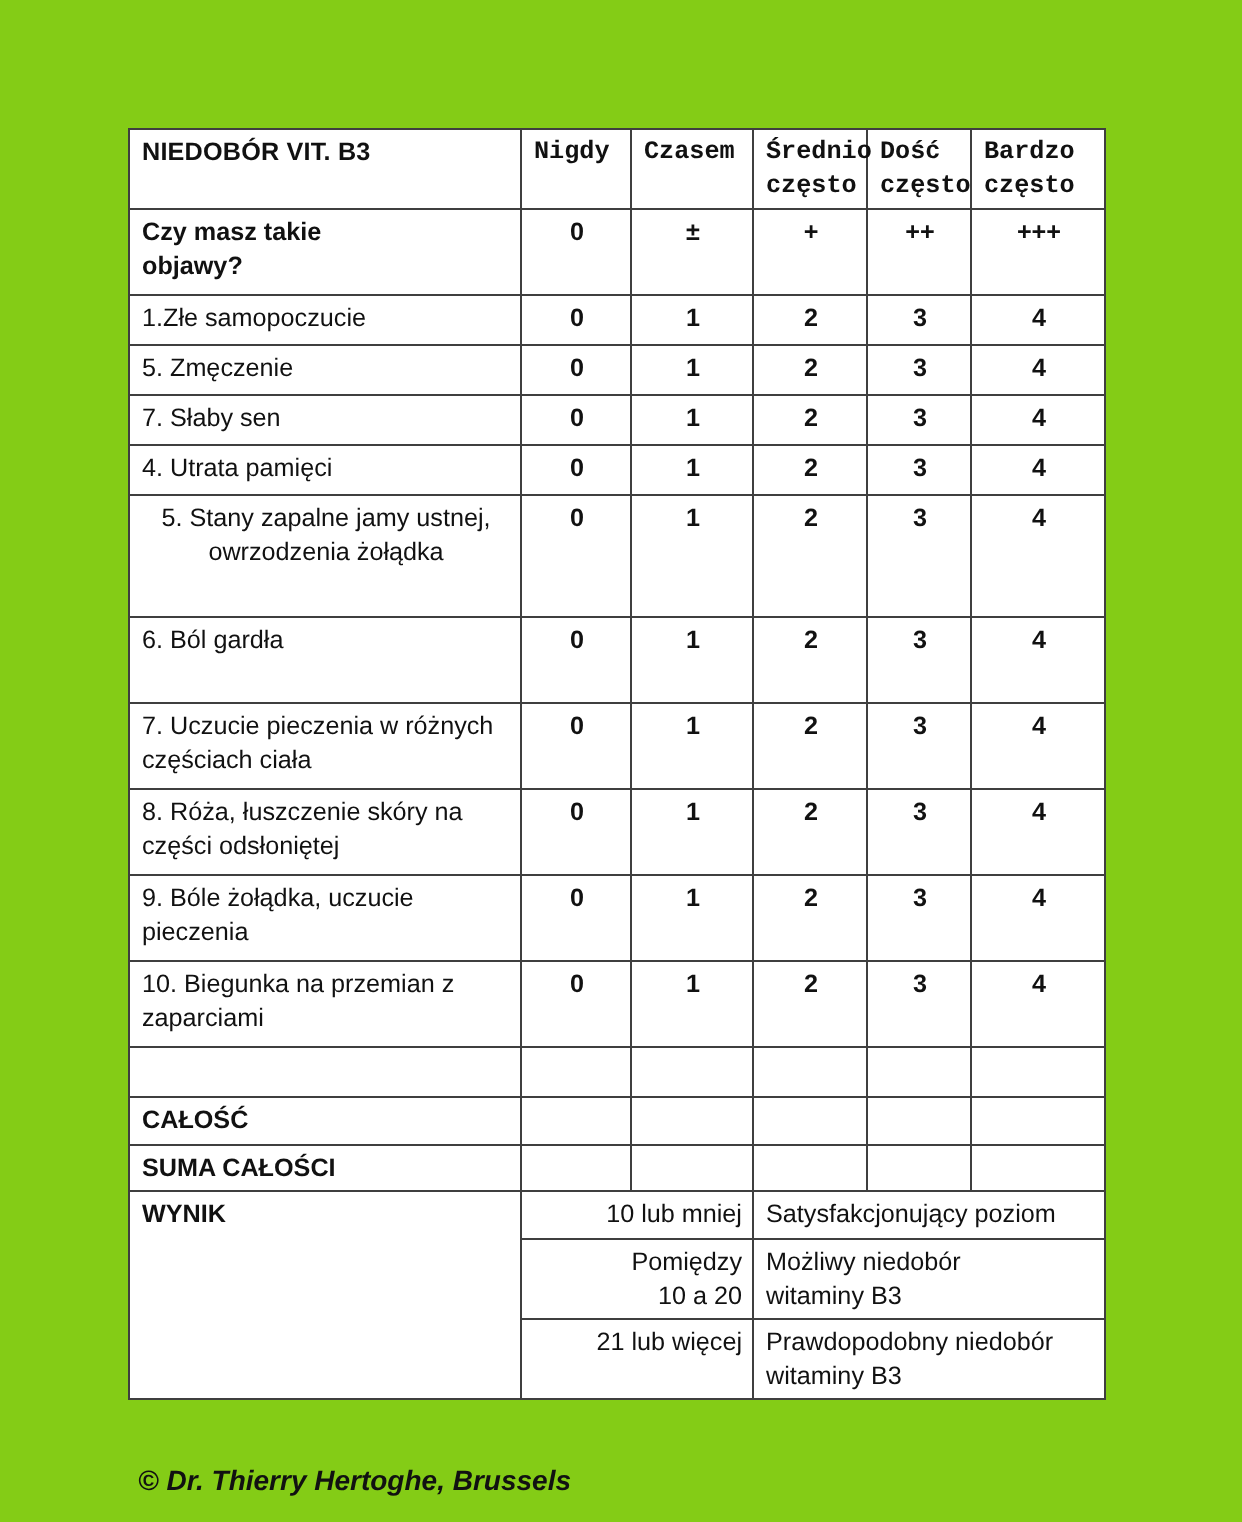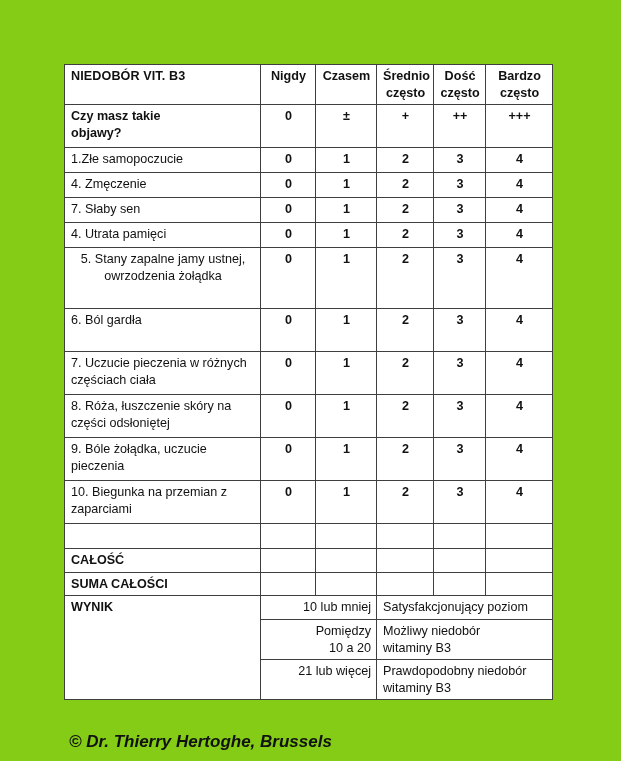--- a/index.html
+++ b/index.html
@@ -58,26 +58,27 @@
     font-weight: bold;
     font-size: 15.5px;
     letter-spacing: 0.1px;
     padding-top: 7px;
     padding-bottom: 7px;
     vertical-align: middle;
   }
   td.head-col {
     font-weight: bold;
     font-size: 12.6px;
-    text-align: center;
+    text-align: left;
     vertical-align: top;
     padding-top: 6px;
     padding-left: 4px;
     padding-right: 4px;
     line-height: 1.3;
+    font-family: Liberation Mono, monospace;
   }
   td.head-col .hc-line { display: block; }
 
   
   td.prompt-cell {
     font-weight: bold;
     font-size: 12.8px;
     padding-top: 6px;
     padding-bottom: 8px;
     line-height: 1.4;
@@ -141,21 +142,21 @@
     line-height: 1.42;
     padding-top: 4px;
     padding-bottom: 4px;
     padding-left: 7px;
   }
 
   .footer {
     position: absolute;
     left: 69px;
     top: 732px;
-    font-size: 17px;
+    font-size: 14px;
     font-style: italic;
     font-weight: bold;
     color: #111111;
     white-space: nowrap;
   }
 </style>
 </head>
 <body>
 
 <div id="sheet">
@@ -201,21 +202,21 @@
         </tr>
         <tr class="h1">
           <td class="sym-label">1.Złe samopoczucie</td>
           <td class="score">0</td>
           <td class="score">1</td>
           <td class="score">2</td>
           <td class="score">3</td>
           <td class="score">4</td>
         </tr>
         <tr class="h1">
-          <td class="sym-label">4. Zmęczenie</td>
+          <td class="sym-label">5. Zmęczenie</td>
           <td class="score">0</td>
           <td class="score">1</td>
           <td class="score">2</td>
           <td class="score">3</td>
           <td class="score">4</td>
         </tr>
         <tr class="h1">
           <td class="sym-label">7. Słaby sen</td>
           <td class="score">0</td>
           <td class="score">1</td>

